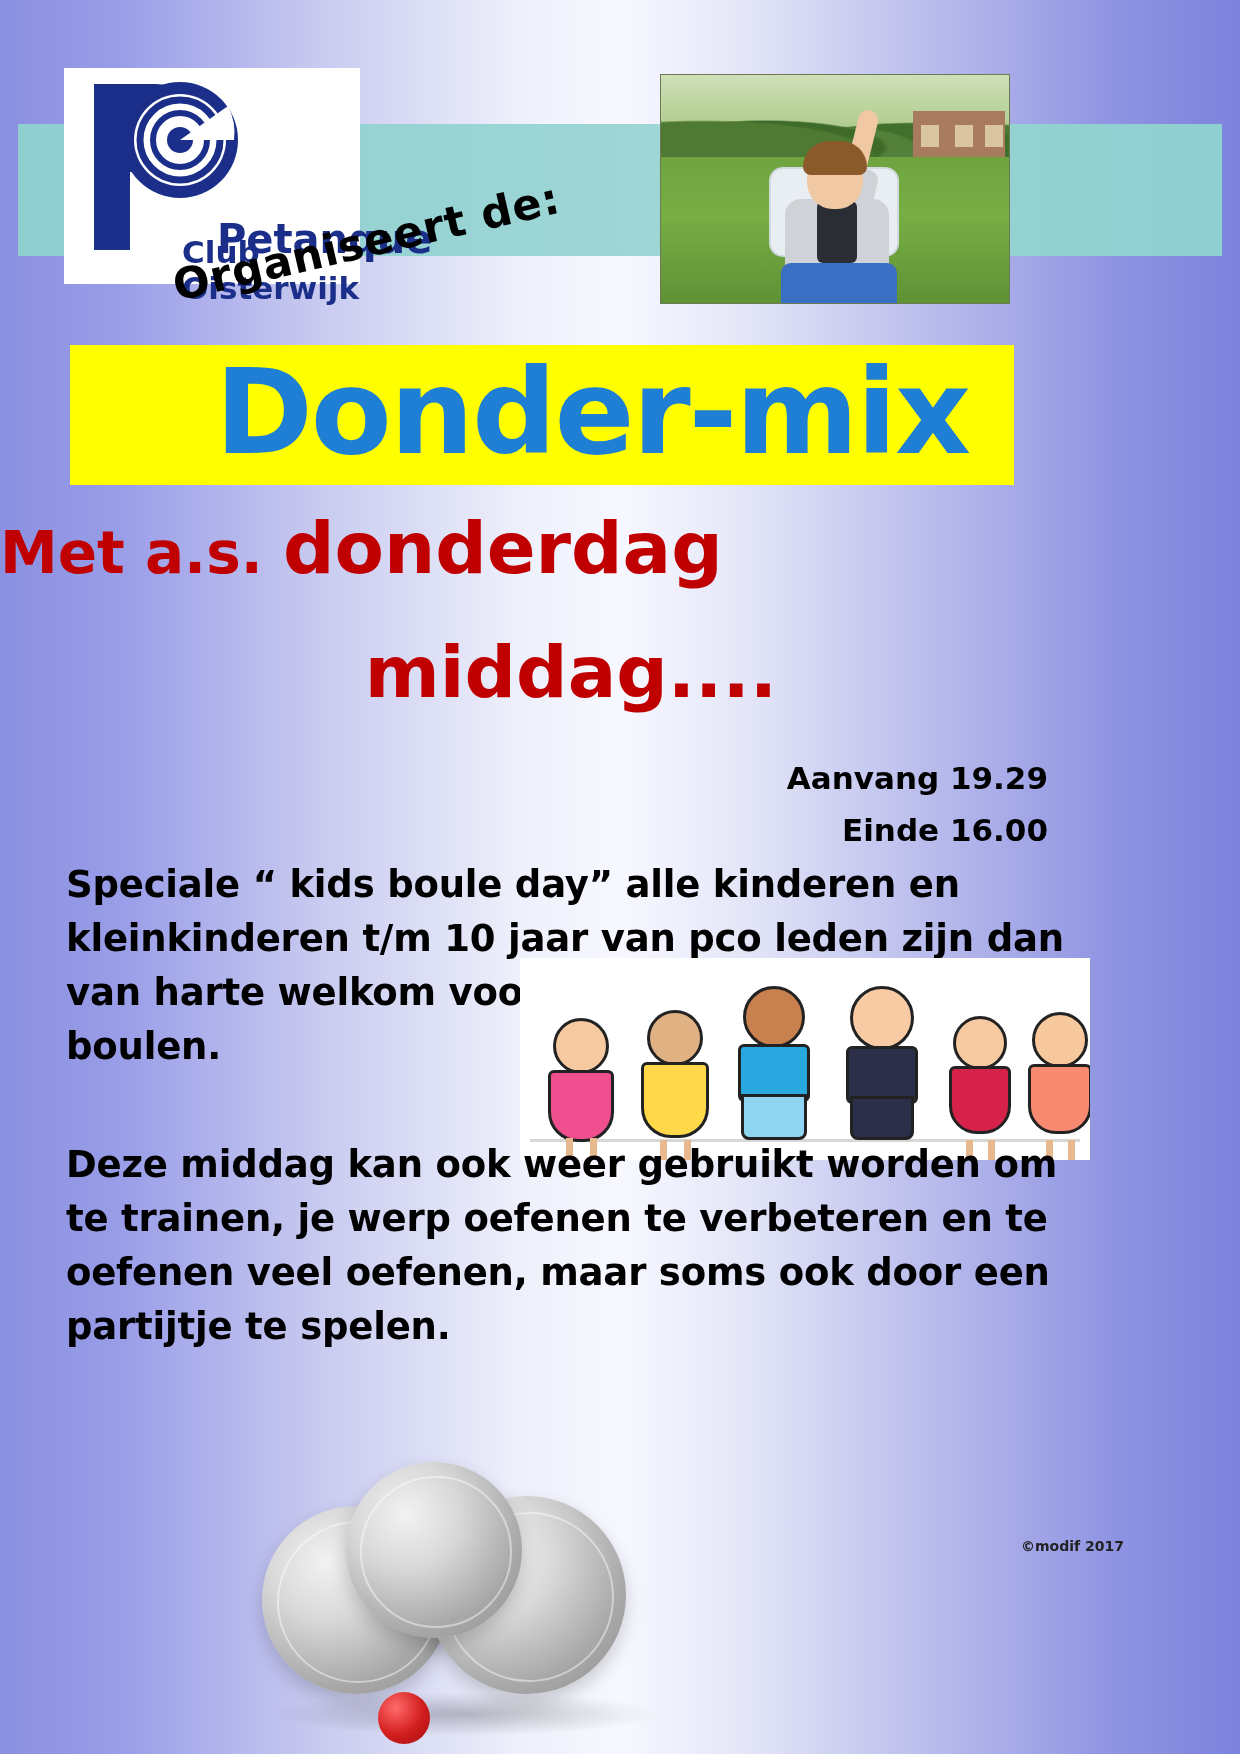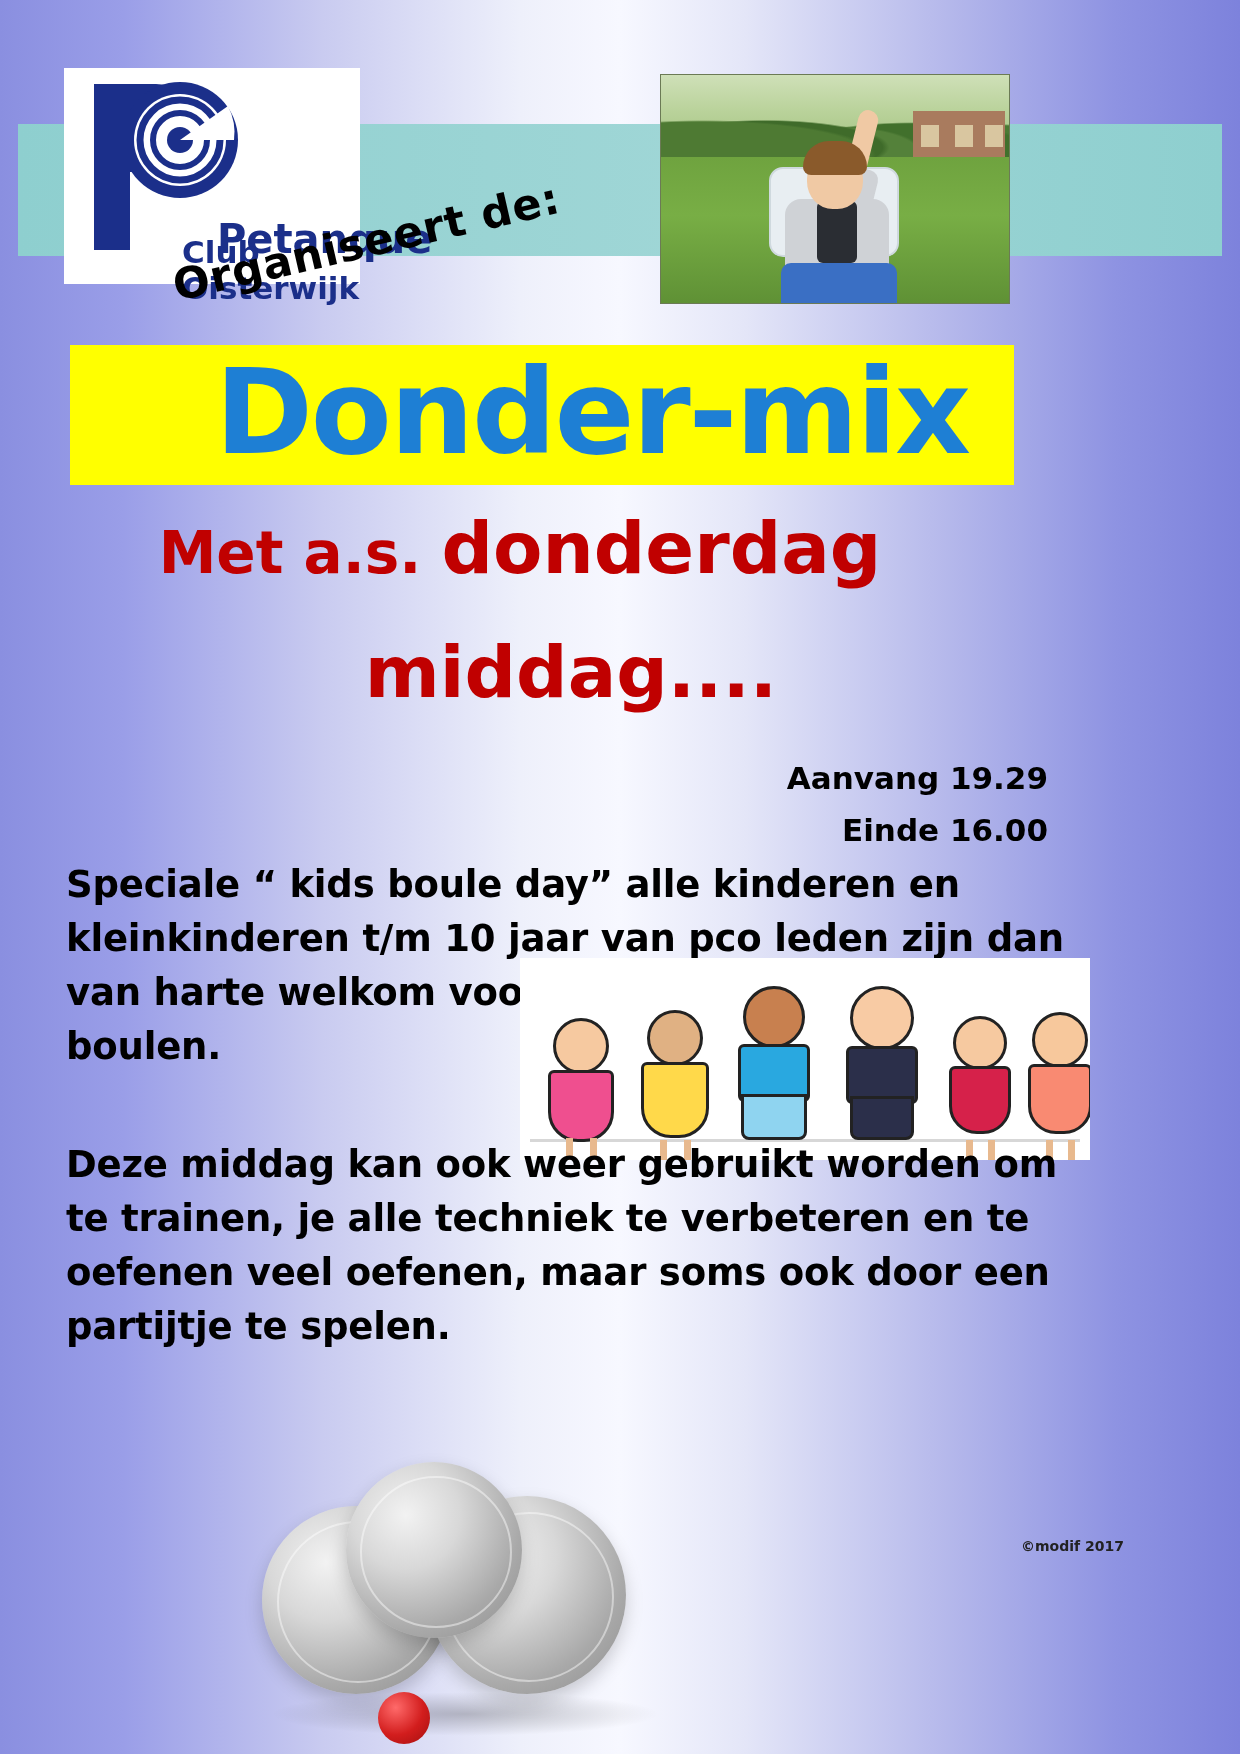--- a/index.html
+++ b/index.html
@@ -202,21 +202,20 @@
     color: #1e7fd4;
     letter-spacing: -2px;
     line-height: 150px;
   }
   
   .red-line1 {
     position: absolute;
     left: 0;
     top: 506px;
     width: 1040px;
-    text-align: center;
     color: #c00000;
     font-weight: bold;
   }
   .red-line1 .small {
     font-size: 58px;
   }
   .red-line1 .big {
     font-size: 72px;
   }
   .red-line2 {
@@ -433,21 +432,21 @@
     </div>
 
     <div class="kid" style="left:500px; width:80px; height:126px;">
       <div class="head" style="top:0; width:50px; height:50px; background:#f7c89c;"></div>
       <div class="body" style="top:52px; width:58px; height:64px; background:#f98a72; border-radius:6px 6px 28px 28px;"></div>
       <div class="leg" style="left:26px; height:24px;"></div>
       <div class="leg" style="left:48px; height:24px;"></div>
     </div>
   </div>
 
-  <div class="para para2">Deze middag kan ook weer gebruikt worden om te trainen, je alle techniek te verbeteren en   te oefenen veel oefenen, maar soms ook   door een partijtje te spelen.</div>
+  <div class="para para2">Deze middag kan ook weer gebruikt worden om te trainen, je werp oefenen te verbeteren en   te oefenen veel oefenen, maar soms ook   door een partijtje te spelen.</div>
 
   <div class="boules">
     <div class="boules-shadow"></div>
     <div class="boule" style="left:12px; top:52px; width:188px; height:188px;">
       <div class="ring"></div>
     </div>
     <div class="boule" style="left:178px; top:42px; width:198px; height:198px;">
       <div class="ring"></div>
     </div>
     <div class="boule" style="left:96px; top:8px; width:176px; height:176px;">

